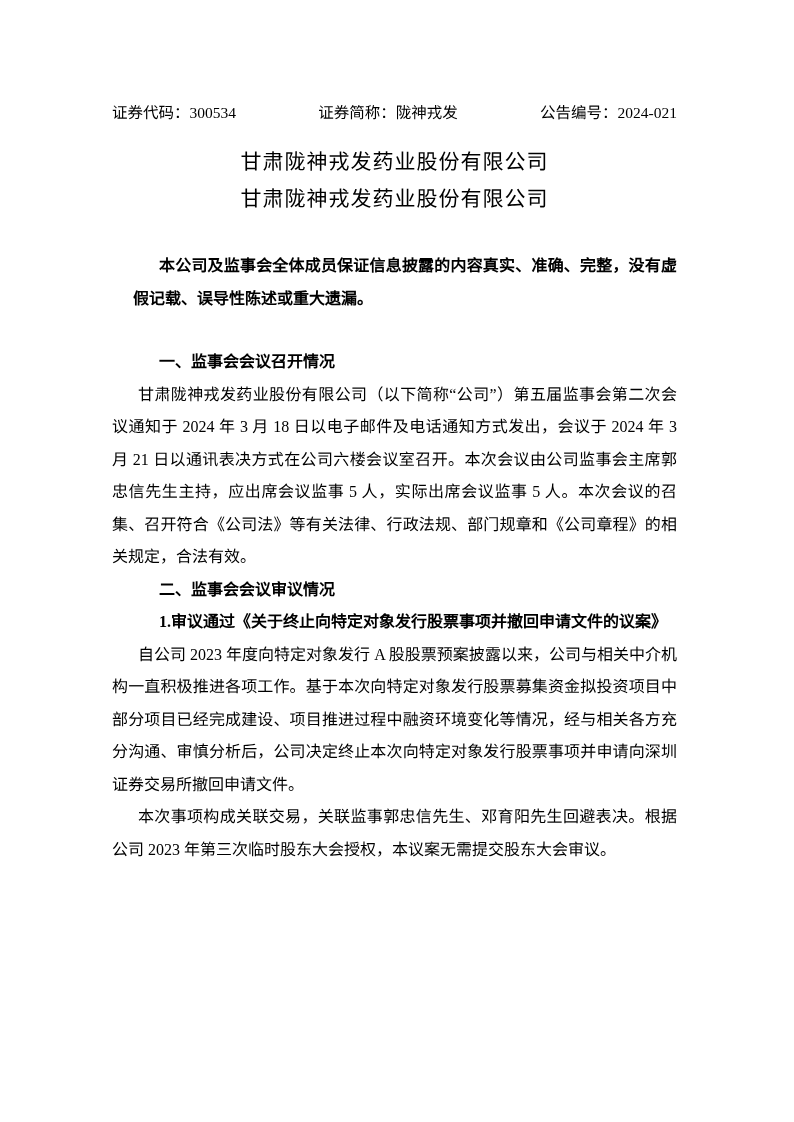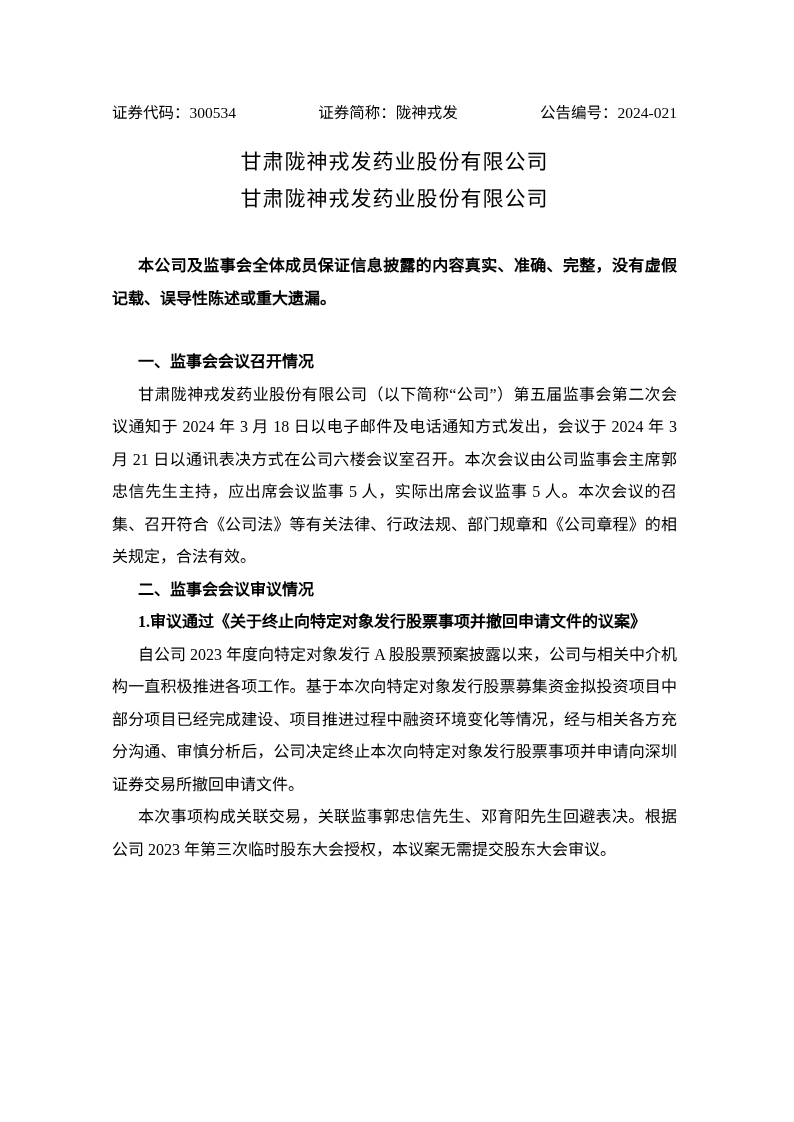--- a/index.html
+++ b/index.html
@@ -46,20 +46,21 @@
   .body-text {
     margin: 0;
     font-size: 16px;
     line-height: 32.5px;
     text-align: justify;
     text-indent: 26px;
     word-break: break-all;
   }
   .bold {
     font-weight: bold;
+    margin-left: 21px;
   }
   .statement {
     margin-top: 32px;
   }
   .section-heading {
     margin-top: 31px;
     font-family: Liberation Serif, serif;
   }
 </style>
 </head>

